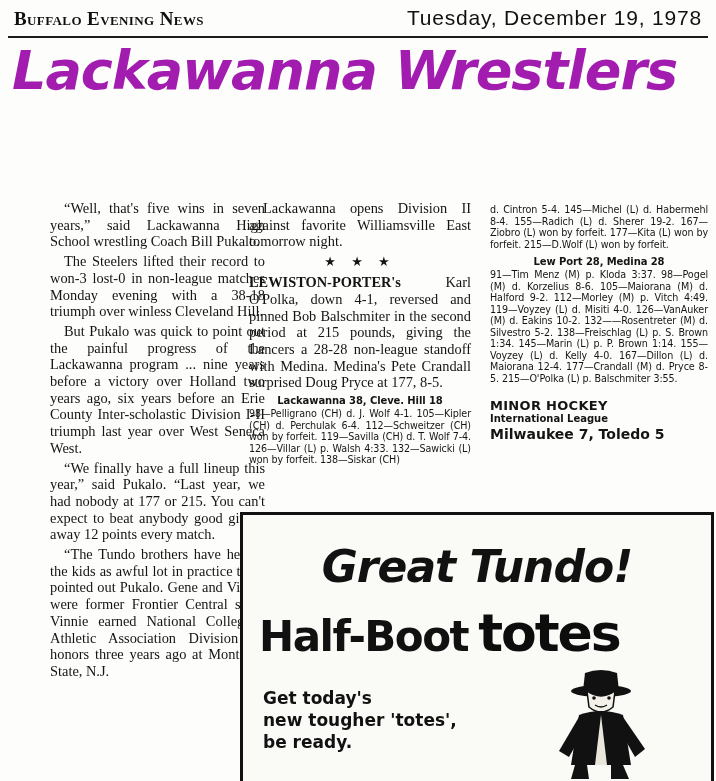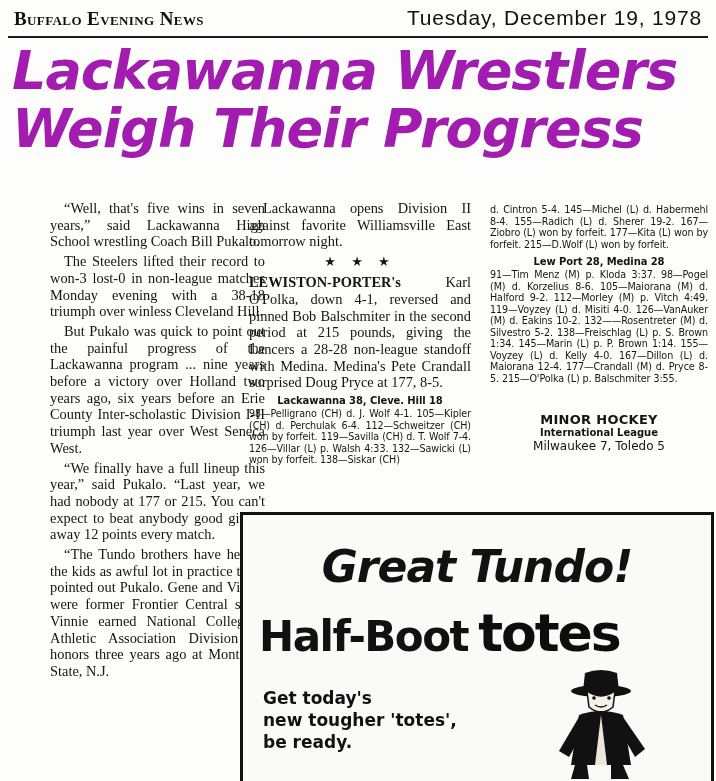--- a/index.html
+++ b/index.html
@@ -128,27 +128,26 @@
 
   .stars {
     text-align: center;
     letter-spacing: 6px;
     font-size: 13px;
     margin: 4px 0 5px 0;
   }
 
   
   .minor {
-    text-align: center;
-    font-family: "DejaVu Sans", sans-serif;
-    margin-top: 28px;
+    font-family: "DejaVu Sans", sans-serif;
+    margin-top: 14px;
   }
   .minor .t1 { display:block; font-weight: bold; font-size: 13px; letter-spacing: .3px; }
   .minor .t2 { display:block; font-weight: bold; font-size: 10px; }
-  .minor .t3 { display:block; font-weight: normal; font-size: 12px; margin-top:1px; }
+  .minor .t3 { display:block; font-weight: bold; font-size: 14px; margin-top:1px; }
 
   
   .ad {
     position: absolute;
     left: 240px;
     top: 512px;
     width: 468px;
     height: 269px;
     background: #fafaf7;
     border: 3px solid #111;
@@ -224,21 +223,20 @@
 <div class="page">
 
   <div class="masthead">
     <div class="masthead-left">Buffalo Evening News</div>
     <div class="masthead-right">Tuesday, December 19, 1978</div>
   </div>
   <div class="rule"></div>
 
   <div class="headline">
     <span class="l1">Lackawanna Wrestlers</span>
-    <span class="l2">Weigh Their Progress</span>
   </div>
 
   <div class="cols">
 
     <div class="col col1">
       <p>“Well, that's five wins in seven years,” said Lackawanna High School wrestling Coach Bill Pukalo.</p>
       <p>The Steelers lifted their record to won-3 lost-0 in non-league matches Monday evening with a 38-18 triumph over winless Cleveland Hill.</p>
       <p>But Pukalo was quick to point out the painful progress of the Lackawanna program ... nine years before a victory over Holland two years ago, six years before an Erie County Inter-scholastic Division I-II triumph last year over West Seneca West.</p>
       <p>“We finally have a full lineup this year,” said Pukalo. “Last year, we had nobody at 177 or 215. You can't expect to beat anybody good giving away 12 points every match.</p>
       <p>“The Tundo brothers have helped the kids as awful lot in practice too,” pointed out Pukalo. Gene and Vinnie were former Frontier Central stars. Vinnie earned National Collegiate Athletic Association Division III honors three years ago at Montclair State, N.J.</p>

